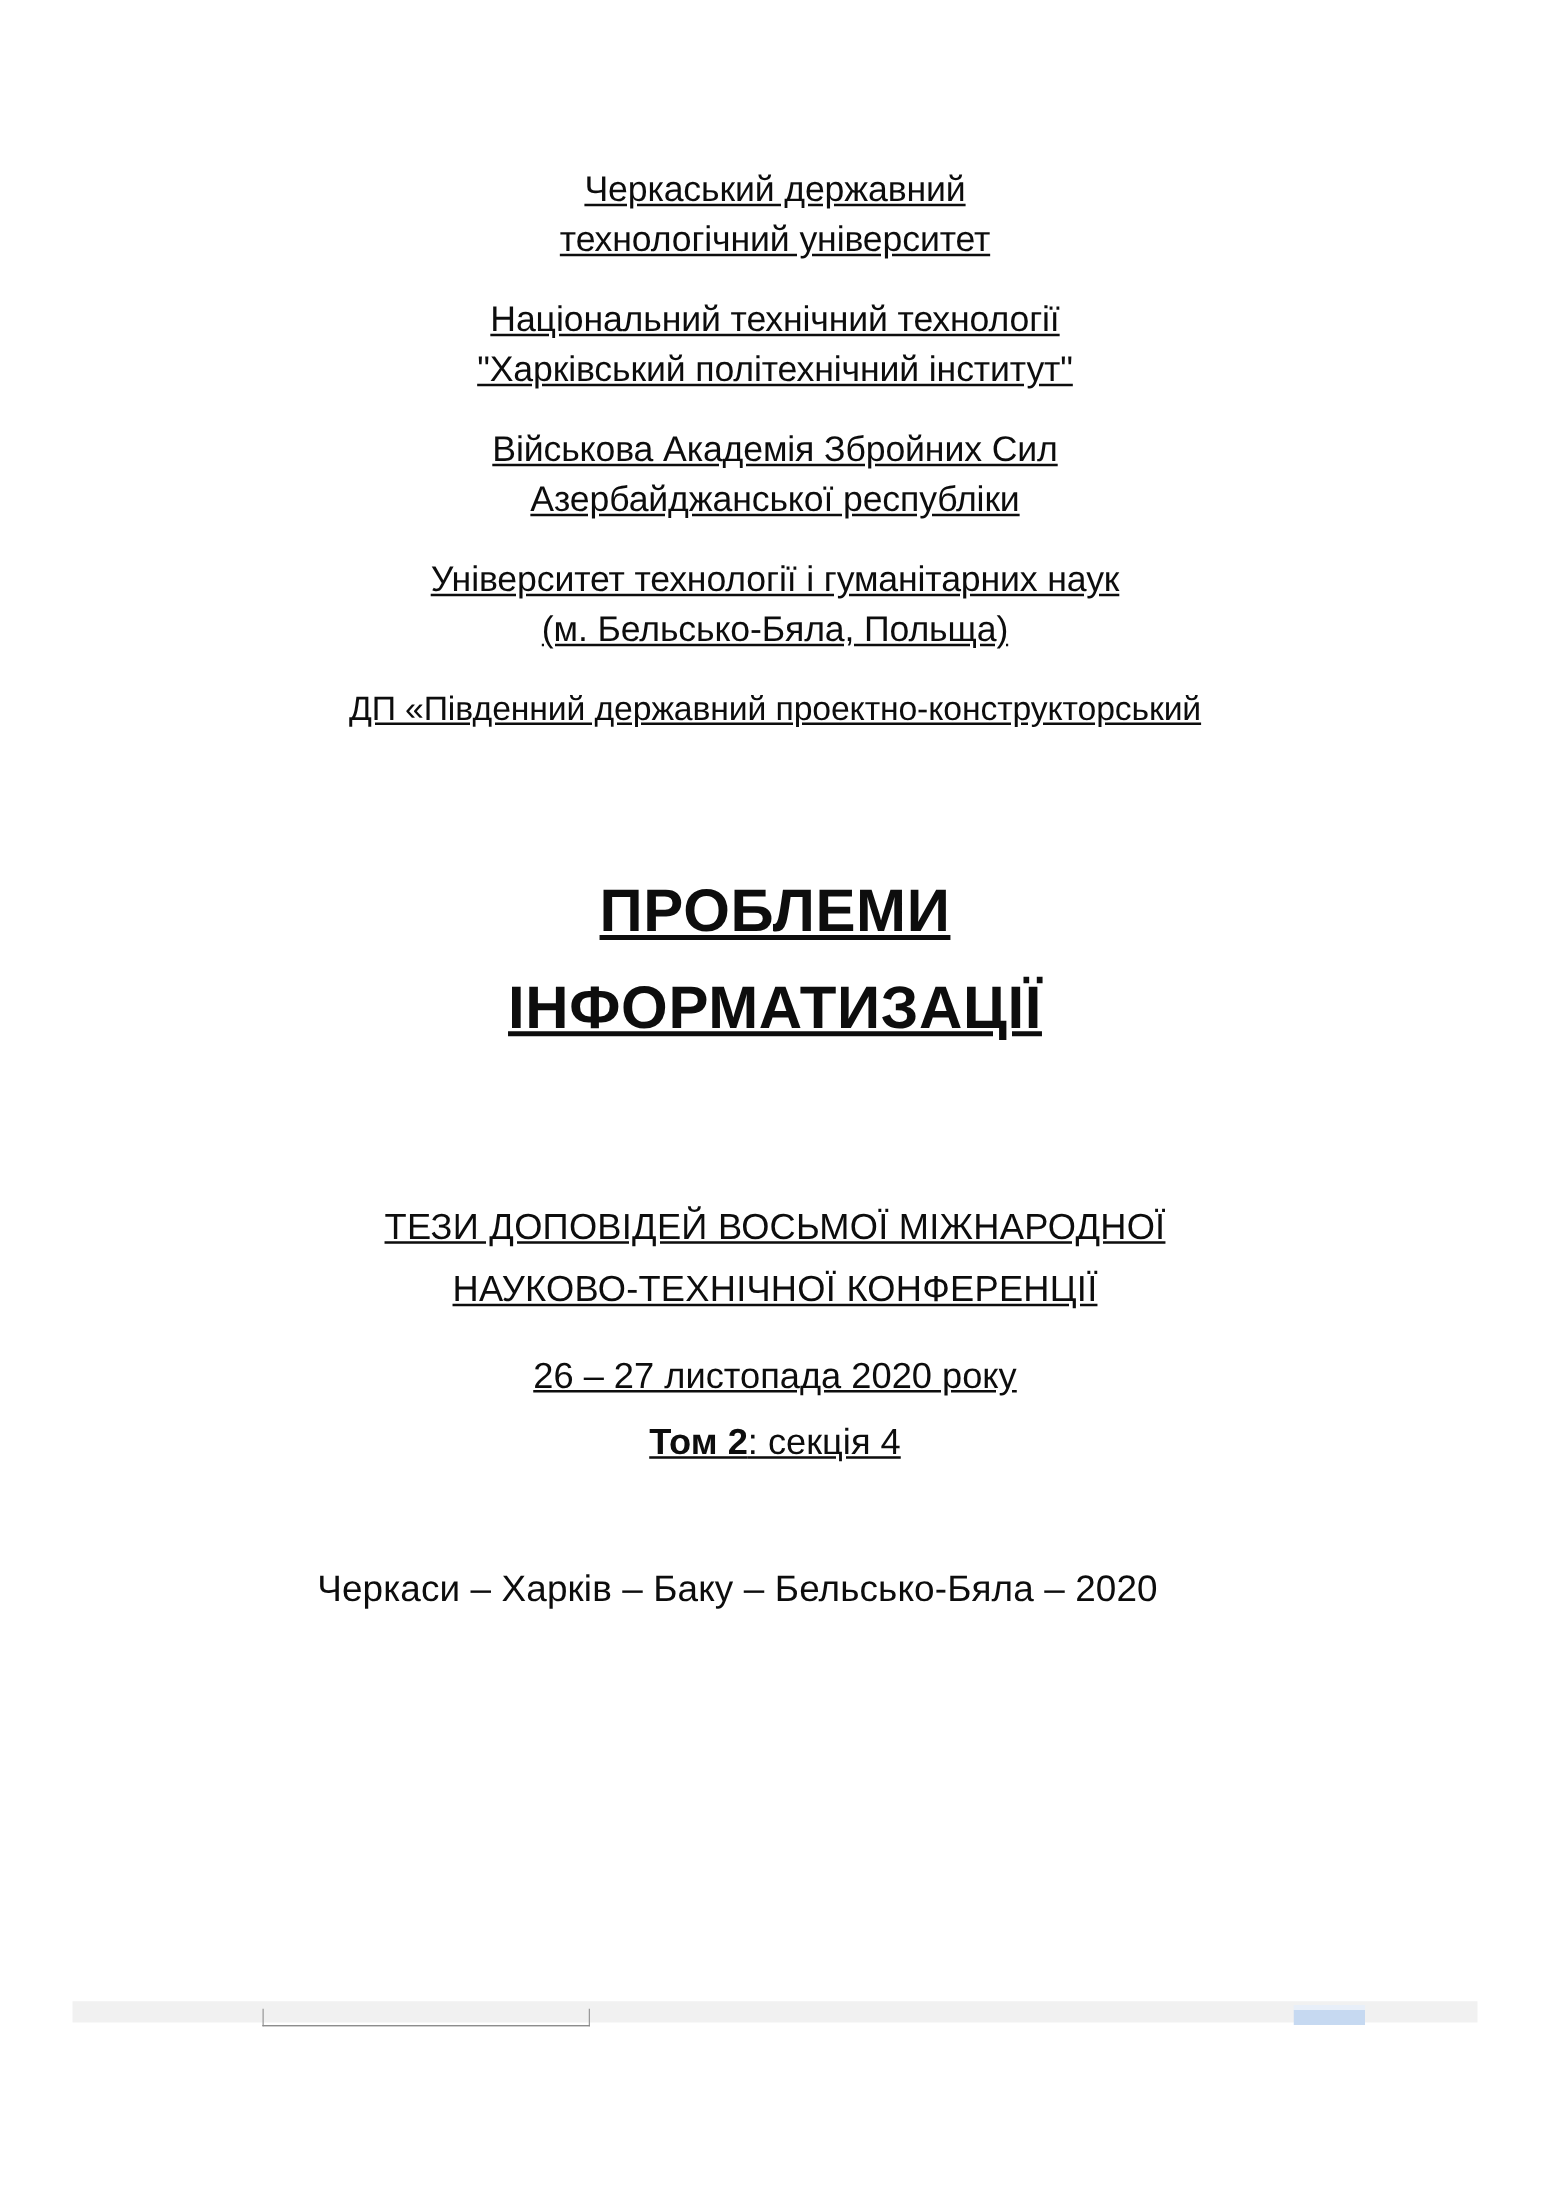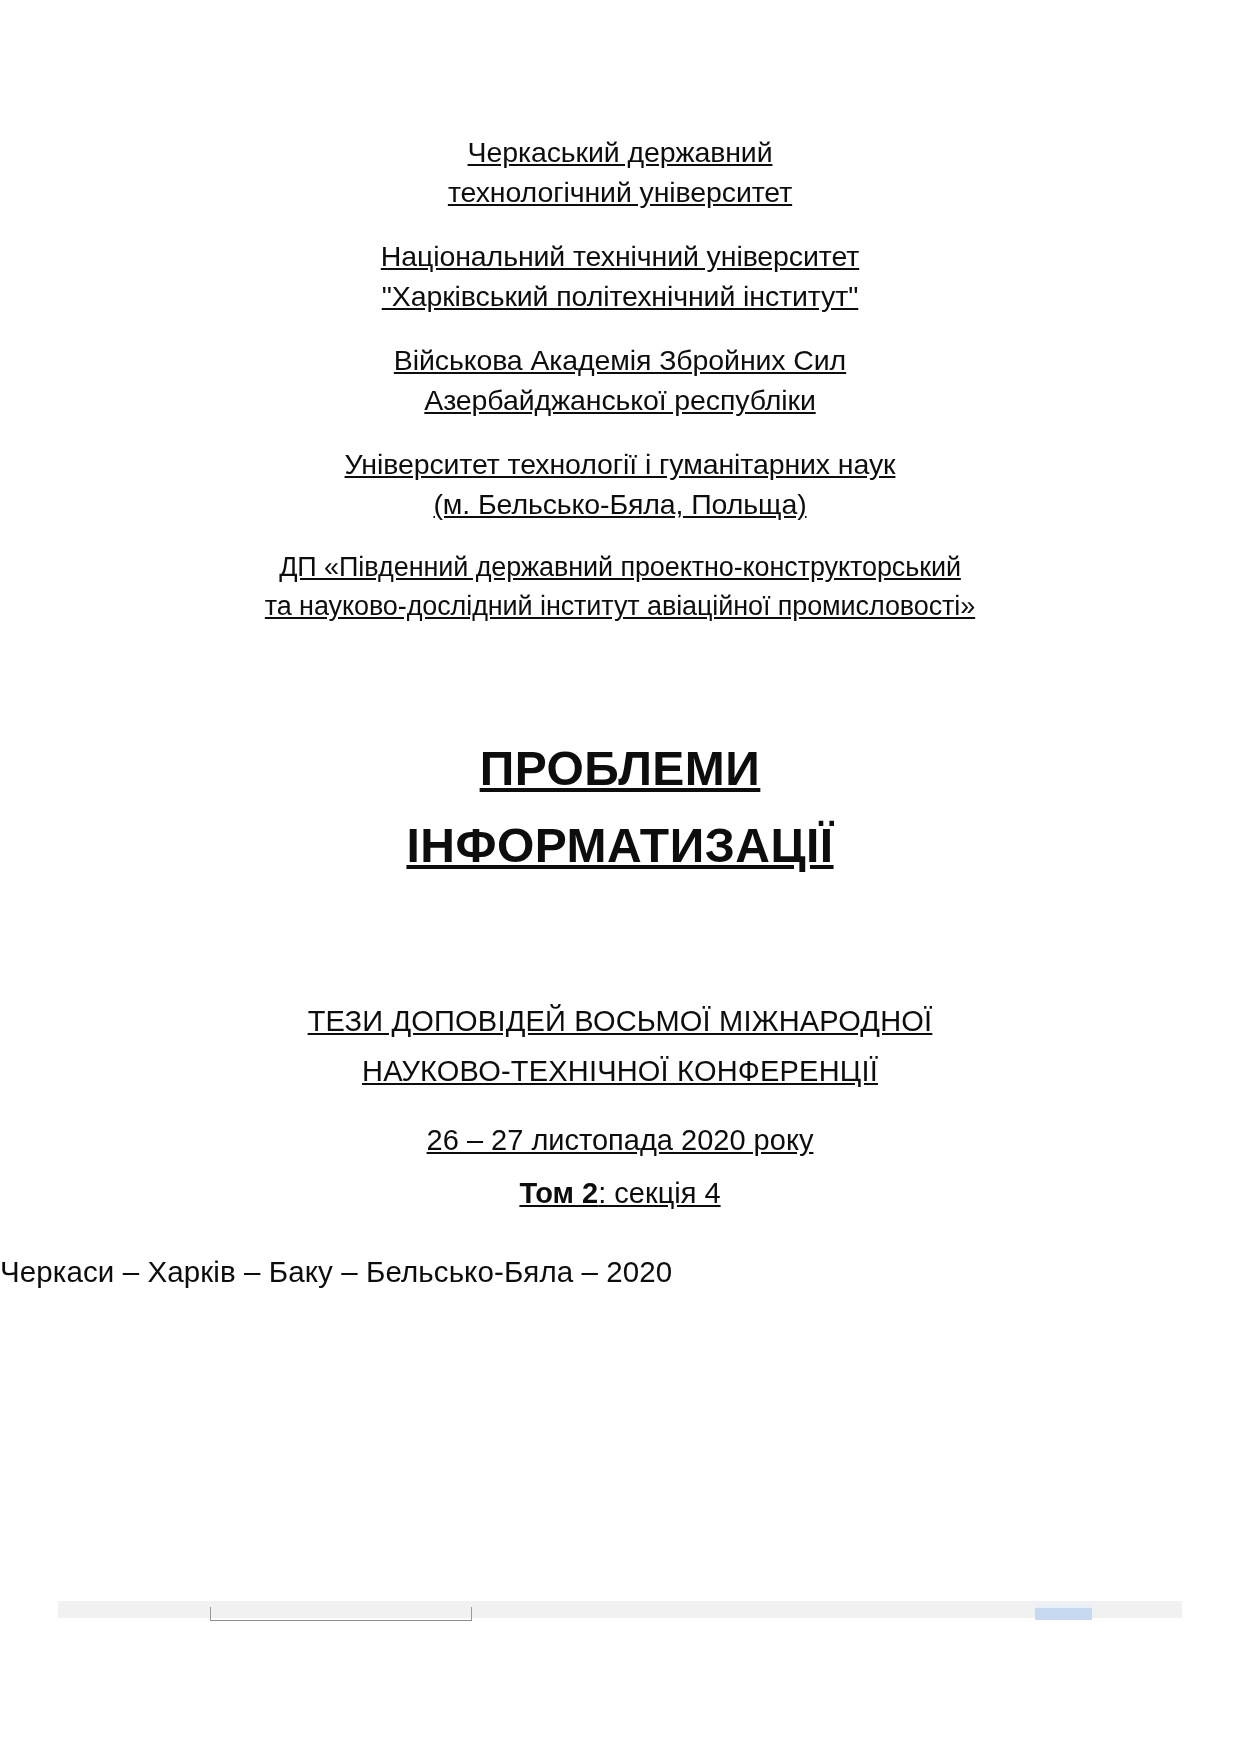--- a/index.html
+++ b/index.html
@@ -94,20 +94,21 @@
   .volume-line b {
     font-weight: bold;
   }
 
   
   .imprint {
     position: absolute;
     left: 0;
     top: 1252px;
     width: 1180px;
+    text-align: center;
     font-size: 29.5px;
     line-height: 40px;
     letter-spacing: 0.1px;
   }
 
   
   .viewer-strip {
     position: absolute;
     left: 58px;
     top: 1601px;
@@ -159,37 +160,36 @@
   <div class="doc-body">
 
     <div class="orgs">
 
       <div class="org-block">
         <div class="org-line">Черкаський державний</div>
         <div class="org-line">технологічний університет</div>
       </div>
 
       <div class="org-block">
-        <div class="org-line">Національний технічний університет</div>
+        <div class="org-line">Національний технічний технології</div>
         <div class="org-line">"Харківський політехнічний інститут"</div>
       </div>
 
       <div class="org-block">
         <div class="org-line">Військова Академія Збройних Сил</div>
         <div class="org-line">Азербайджанської республіки</div>
       </div>
 
       <div class="org-block">
         <div class="org-line">Університет технології і гуманітарних наук</div>
         <div class="org-line">(м. Бельсько-Бяла, Польща)</div>
       </div>
 
       <div class="org-block wide">
         <div class="org-line">ДП «Південний державний проектно-конструкторський</div>
-        <div class="org-line">та науково-дослідний інститут авіаційної промисловості»</div>
       </div>
 
     </div>
 
     <h1 class="main-title">
       <span class="tl">ПРОБЛЕМИ</span>
       <span class="tl">ІНФОРМАТИЗАЦІЇ</span>
     </h1>
 
     <div class="conf">

